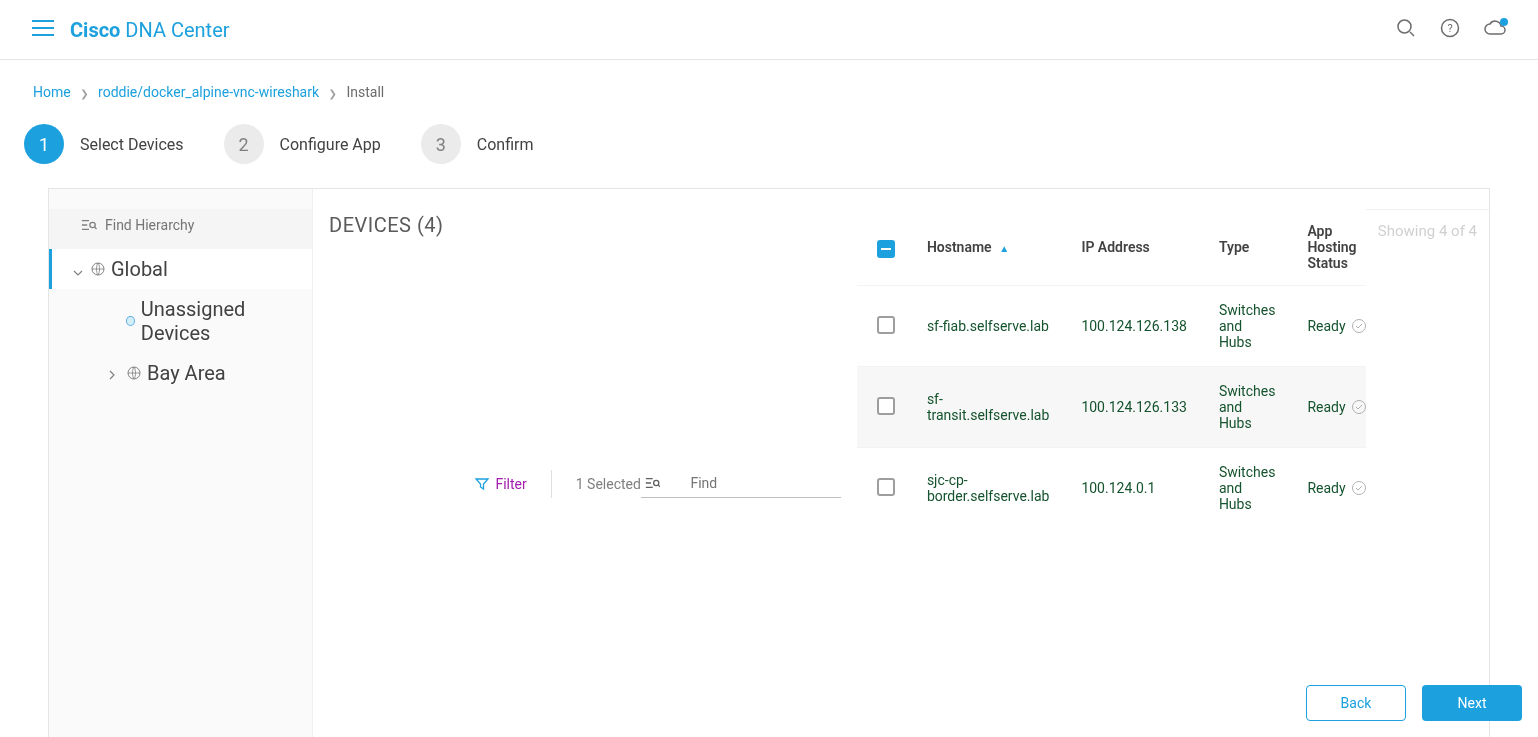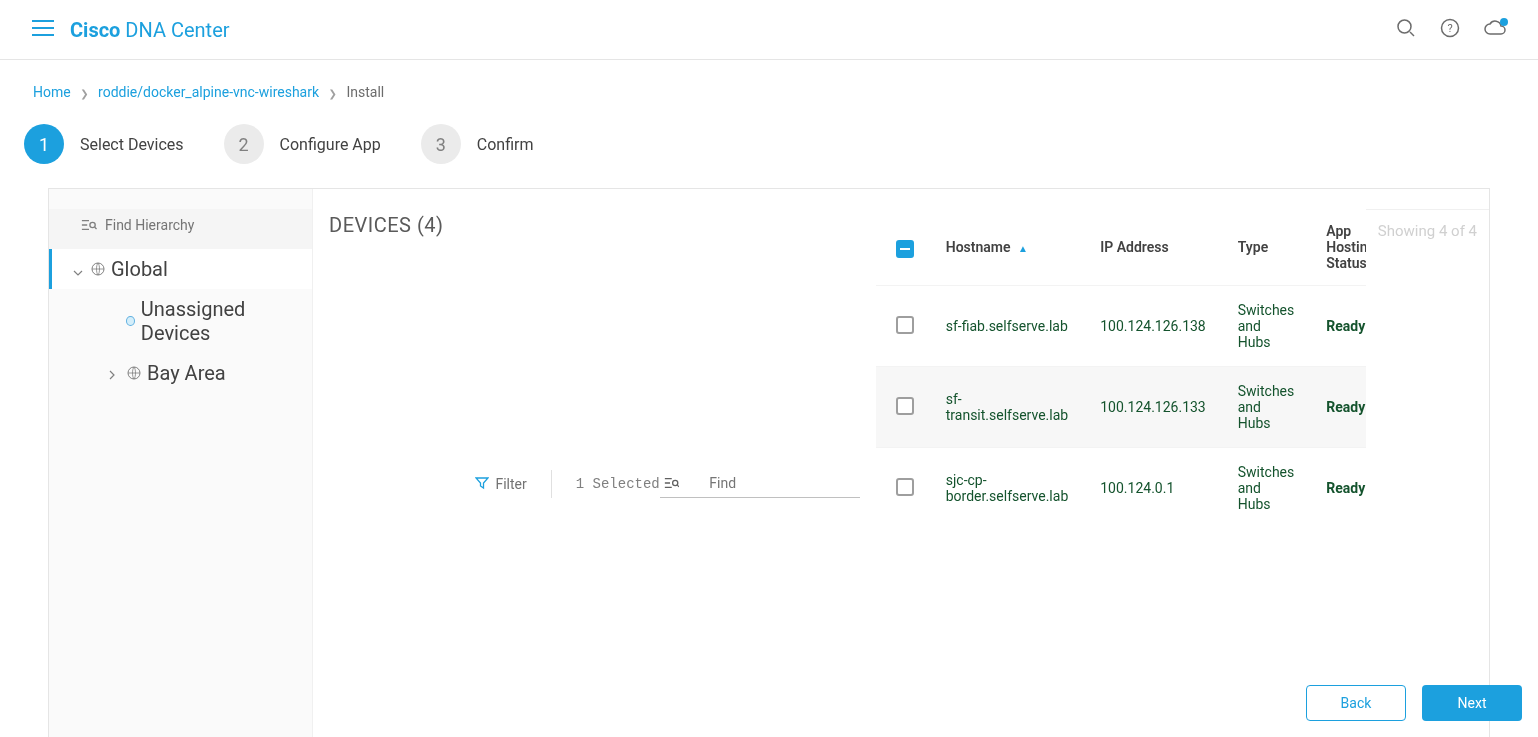--- a/index.html
+++ b/index.html
@@ -44,42 +44,42 @@
 .tree-item .caret { width: 12px; color: #808080; }
 .tree-item .node-icon { color: #808080; }
 .tree-sub { padding-left: 36px; }
 .tree-sub .tree-item { padding-left: 24px; }
 .radio-dot { width: 10px; height: 10px; border: 1px solid #60b0e0; border-radius: 50%; background: #d4eefa; }
 
 
 .devices-main { flex: 1; padding: 20px 0 0 0; position: relative; display: flex; flex-direction: row; }
 .devices-title { font-size: 20px; font-weight: 400; color: #5a5a5a; padding: 4px 16px 20px 16px; letter-spacing: 0.5px; }
 .toolbar { display: flex; align-items: center; padding: 4px 16px 16px 16px; }
-.filter-btn { display: flex; gap: 6px; color: #737373; cursor: pointer; }
+.filter-btn { display: flex; align-items: center; gap: 6px; color: #a21caf; cursor: pointer; }
 .tool-divider { width: 1px; height: 28px; background: #e0e0e0; margin: 0 24px; }
-.selected-count { color: #808080; font-family: Liberation Mono, monospace; }
+.selected-count { color: #808080; }
 .toolbar .spacer { flex: 1; }
 .find-box { display: flex; align-items: center; gap: 8px; border-bottom: 1px solid #c0c0c0; padding: 4px 4px 6px 4px; width: 200px; color: #808080; }
 .find-box input { border: none; outline: none; font-size: 14px; color: #424242; width: 100%; padding-left: 22px; }
 
 
 .table-wrap { flex: 1; overflow: auto; }
 table { width: 100%; border-collapse: collapse; }
 th { text-align: left; font-weight: 600; color: #424242; padding: 14px 16px; font-size: 14px; }
 th.cb, td.cb { width: 40px; padding-left: 20px; }
 td { padding: 16px 16px; color: #14532d; font-size: 14px; }
 tbody tr { border-top: 1px solid #f3f3f3; }
 tbody tr.alt { background: #f7f7f7; }
 tbody tr.selected-row { background: #d2e9f5; }
 .checkbox { width: 18px; height: 18px; border: 2px solid #9e9e9e; border-radius: 3px; display: inline-flex; align-items: center; justify-content: center; cursor: pointer; background: #fff; }
 .checkbox.checked { background: #1ca0de; border-color: #1ca0de; }
 .checkbox.indeterminate { background: #1ca0de; border-color: #1ca0de; }
 .checkbox svg { display: block; }
 .sort-caret { color: #1ca0de; font-size: 10px; margin-left: 4px; }
-.status-cell { display: flex; align-items: center; gap: 6px; font-weight: bold; }
+.status-cell { display: flex; align-items: center; gap: 6px; }
 .status-icon { width: 14px; height: 14px; border: 1px solid #b0b0b0; border-radius: 50%; display: inline-flex; align-items: center; justify-content: center; font-size: 8px; color: #b0b0b0; }
 th.actions-col { width: 40px; text-align: center; }
 .kebab { color: #808080; cursor: pointer; }
 
 
 .table-footer { text-align: center; padding: 12px; color: #d0d0d0; font-size: 15px; border-top: 1px solid #f0f0f0; }
 
 
 .bottom-nav { position: absolute; bottom: 16px; right: 16px; display: flex; gap: 16px; }
 .btn { min-width: 100px; height: 36px; border-radius: 4px; font-size: 14px; display: flex; align-items: center; justify-content: center; cursor: pointer; }

